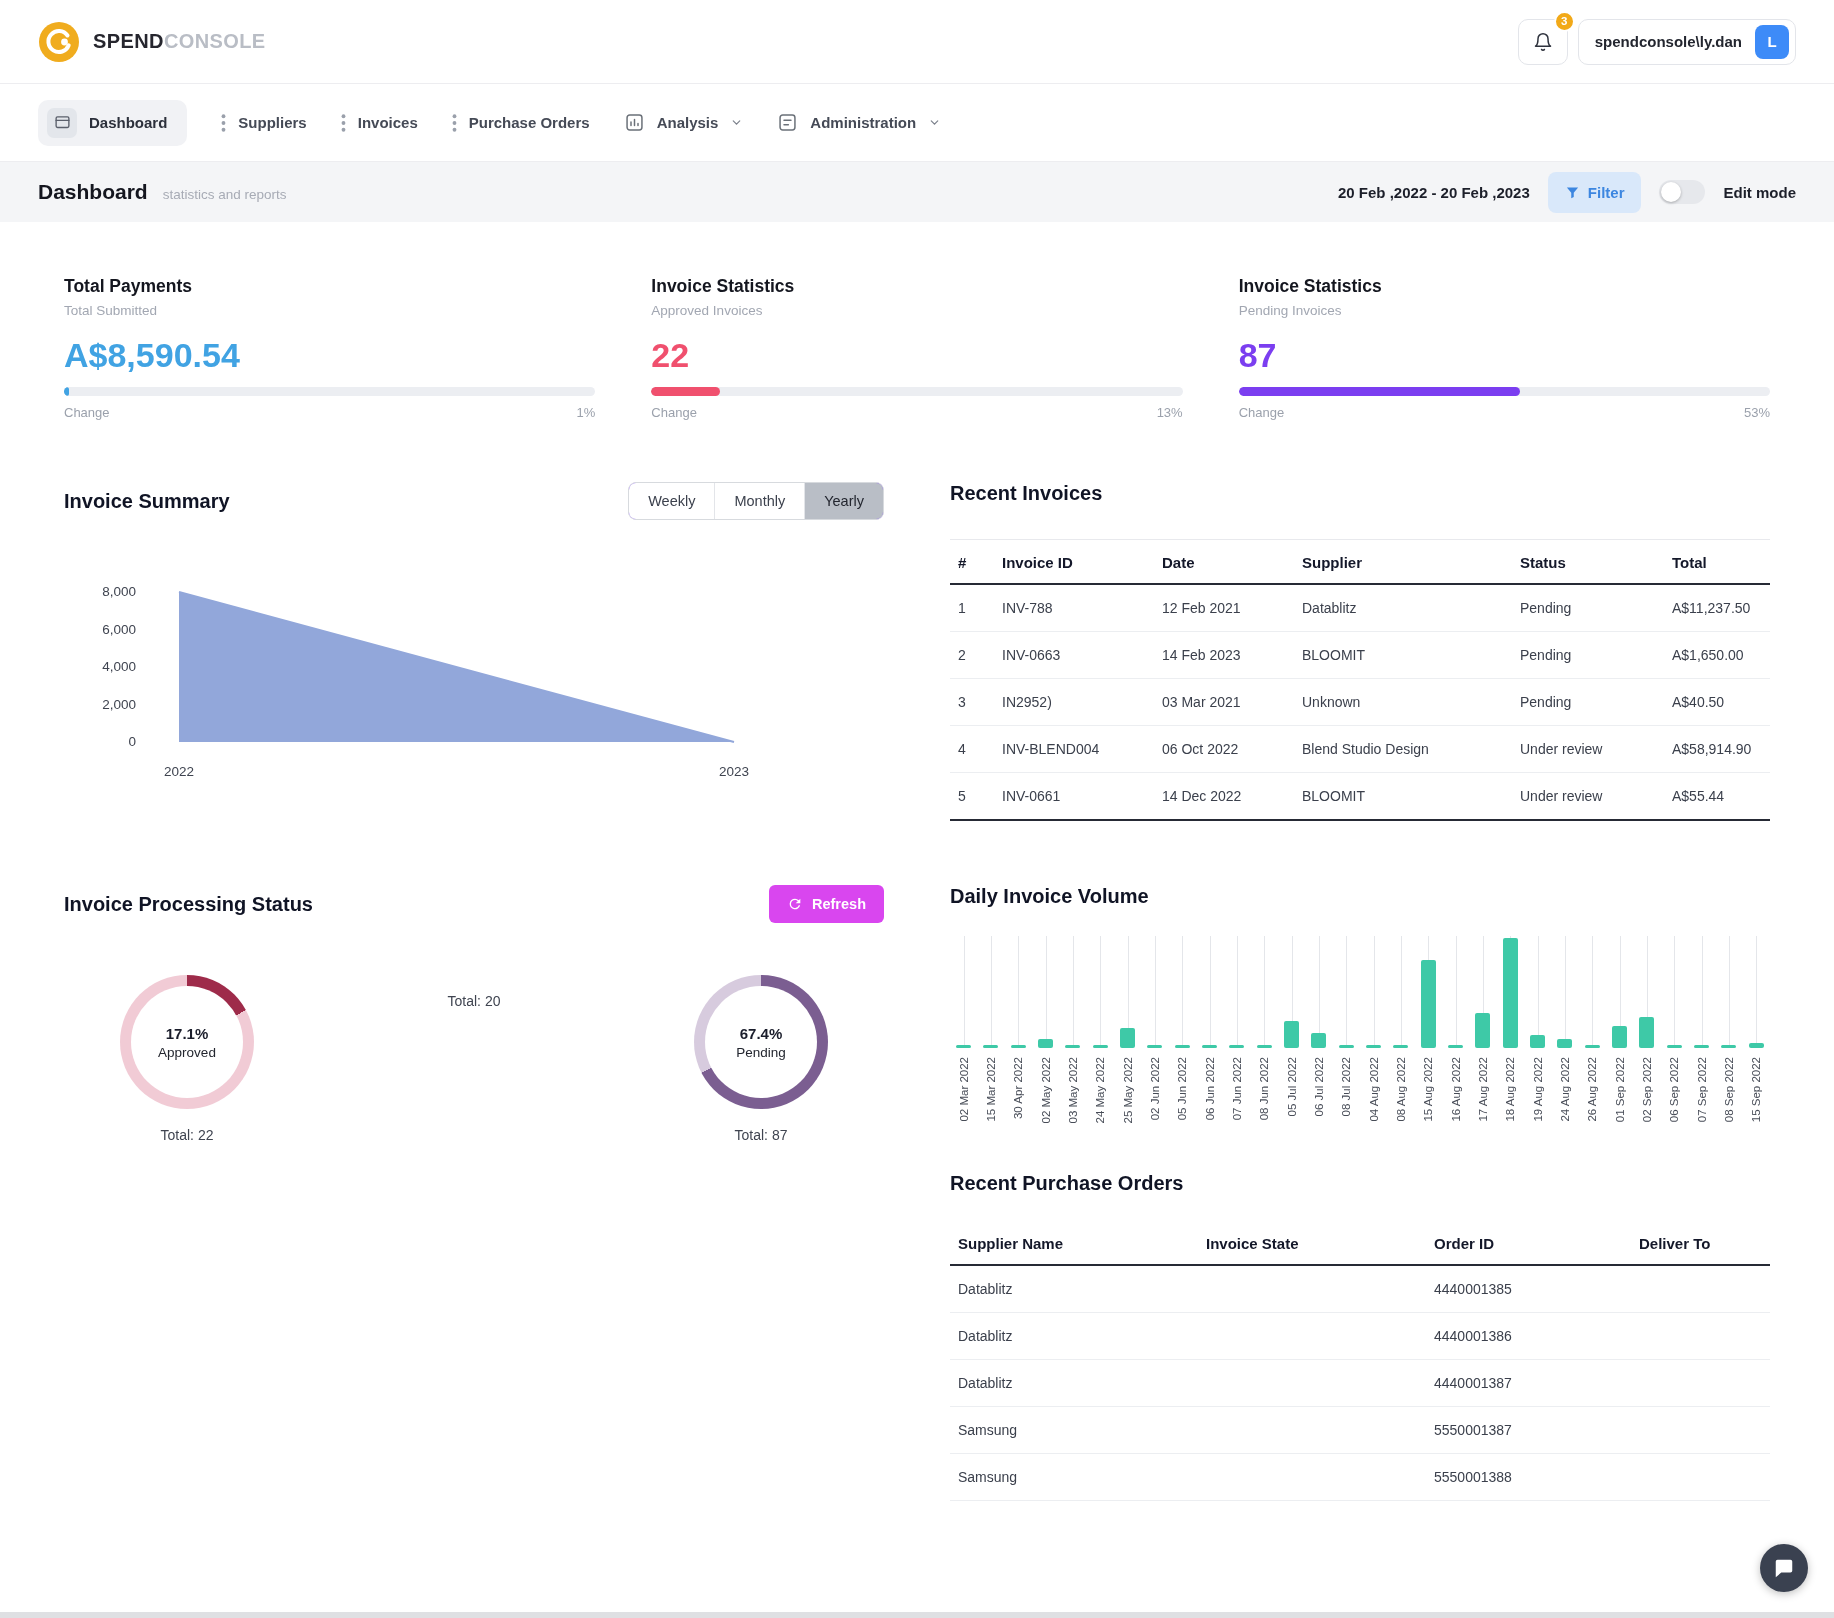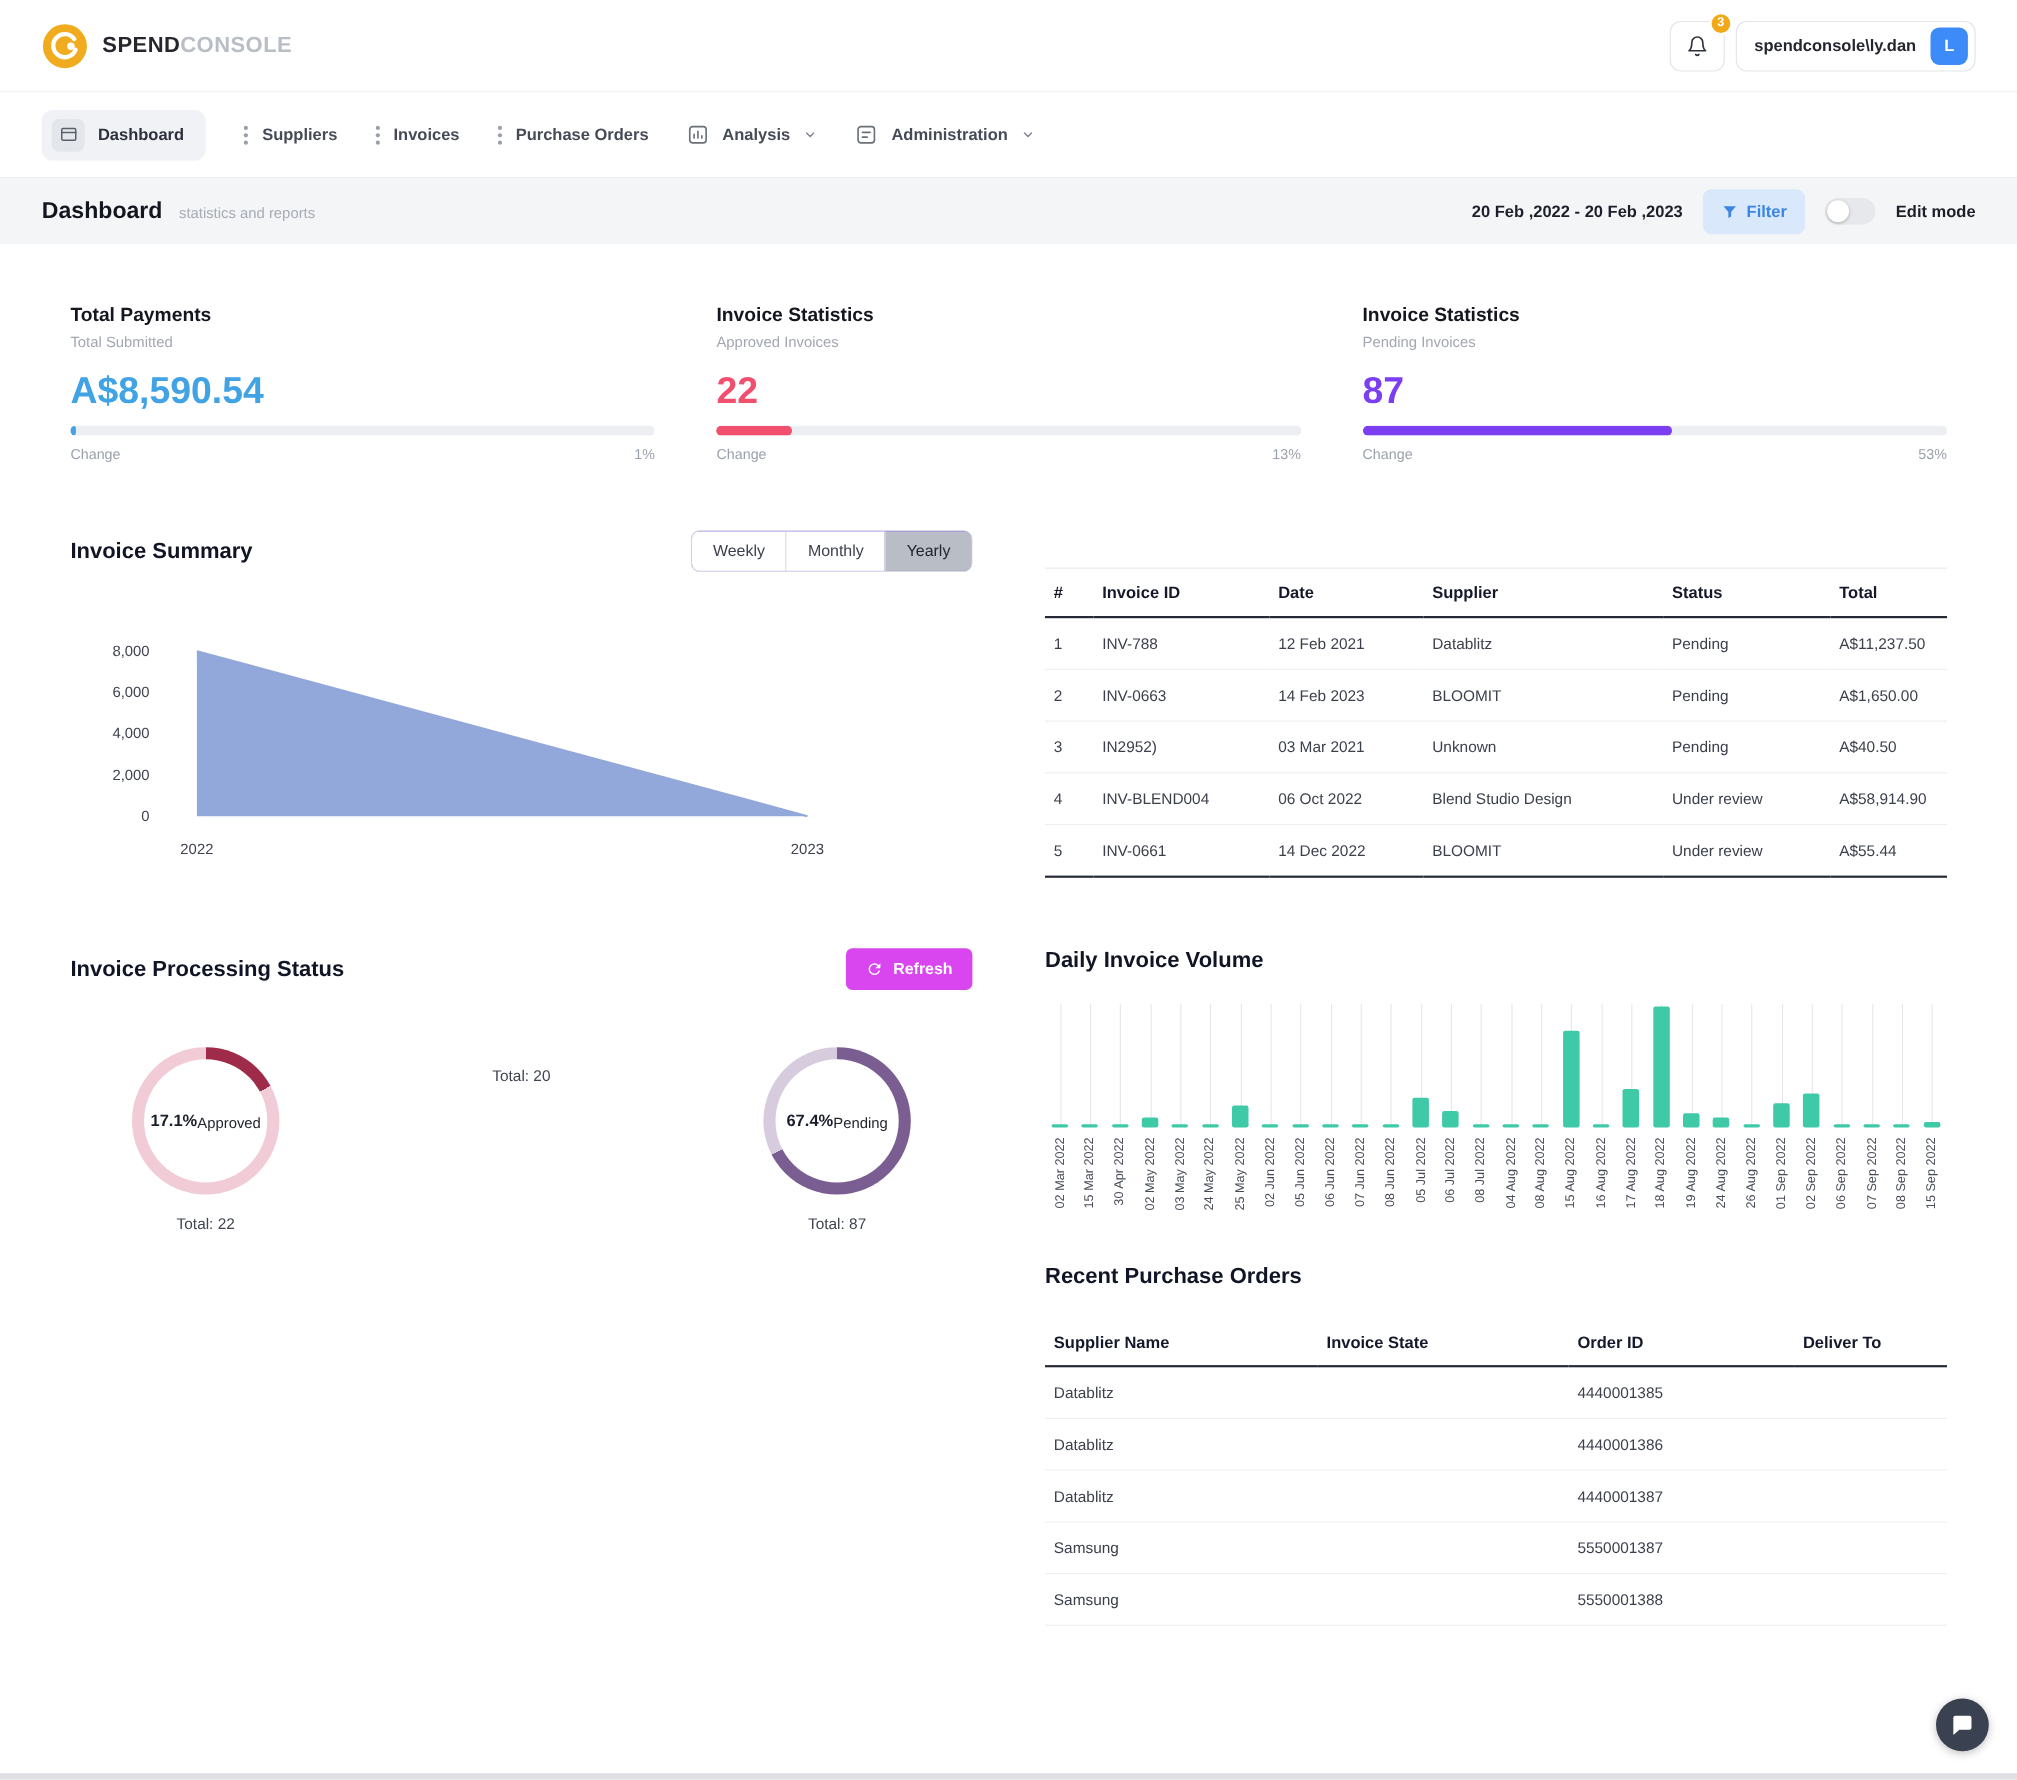--- a/index.html
+++ b/index.html
@@ -94,21 +94,21 @@
   .po-table { margin-top: 26px; }
   .po-table th:nth-child(1){ width:248px; } .po-table th:nth-child(2){ width:228px; }
   .po-table th:nth-child(3){ width:205px; }
 
   .refresh-btn { display: flex; align-items: center; gap: 9px; background: #d946ef; color: #fff;
     border: none; border-radius: 6px; padding: 11px 18px; font-size: 14.5px; font-weight: 600; cursor: pointer; }
   .donuts { display: flex; justify-content: space-between; padding: 0 56px; margin-top: 52px; }
   .donut-block { display: flex; flex-direction: column; align-items: center; }
   .donut { width: 134px; height: 134px; border-radius: 50%; position: relative; }
   .donut-hole { position: absolute; inset: 11px; background: #fff; border-radius: 50%;
-    display: flex; flex-direction: row; align-items: center; justify-content: center; }
+    display: flex; flex-direction: column; align-items: center; justify-content: center; }
   .donut-pct { font-size: 15px; font-weight: 700; color: #1a1d2b; }
   .donut-label { font-size: 13.5px; color: #23262f; margin-top: 3px; }
   .donut-total { font-size: 14px; color: #3f4450; margin-top: 18px; }
 
   .volume-chart { display: flex; margin-top: 28px; }
   .vcol { flex: 1; display: flex; flex-direction: column; align-items: center; min-width: 0; }
   .vplot { position: relative; height: 112px; width: 100%; display: flex; justify-content: center;
     align-items: flex-end; }
   .vline { position: absolute; top: 0; bottom: 0; left: 50%; width: 1px; background: #e4e6ea; }
   .vbar { position: relative; width: 15px; border-radius: 2px; z-index: 1; }
@@ -281,20 +281,21 @@
         <text x="72" y="121" text-anchor="end">4,000</text>
         <text x="72" y="159" text-anchor="end">2,000</text>
         <text x="72" y="196" text-anchor="end">0</text>
         <polygon id="area-poly" points="115,42 670,192 670,192 115,192" fill="#92A7DA"></polygon>
         <polyline id="area-line" fill="none" stroke-width="2" points="115,42 670,192" stroke="#92A7DA"></polyline>
         <text x="115" y="226" text-anchor="middle">2022</text>
         <text x="670" y="226" text-anchor="middle">2023</text>
       </svg>
     </div>
     <div>
+      <h2 class="sec-title">Recent Invoices</h2>
       <table class="inv-table">
         <thead>
             <tr>
               <th>#</th>
               <th>Invoice ID</th>
               <th>Date</th>
               <th>Supplier</th>
               <th>Status</th>
               <th>Total</th>
             </tr>

